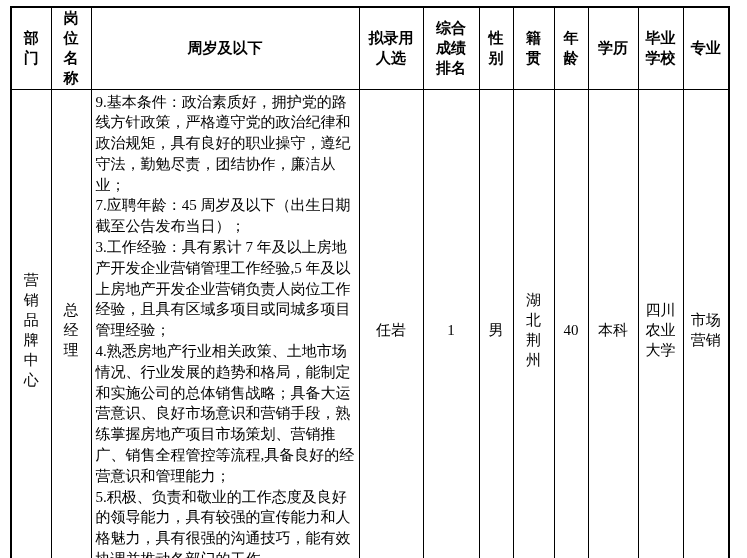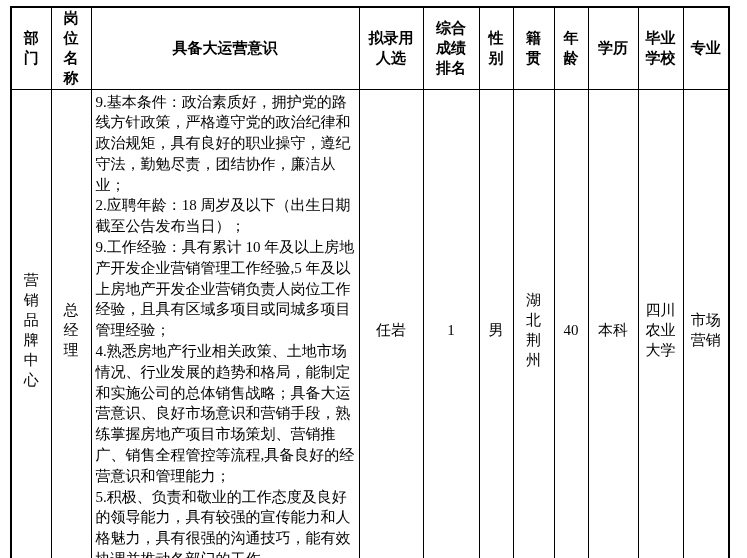--- a/index.html
+++ b/index.html
@@ -75,21 +75,21 @@
         <col class="c11">
     </colgroup>
     <thead>
       <tr>
         <th>部
 门</th>
         <th>岗
 位
 名
 称</th>
-        <th>具备大运营意识</th>
+        <th>周岁及以下</th>
         <th>拟录用
 人选</th>
         <th>综合
 成绩
 排名</th>
         <th>性
 别</th>
         <th>籍
 贯</th>
         <th>年
@@ -106,22 +106,22 @@
 销
 品
 牌
 中
 心</td>
         <td>总
 经
 理</td>
         <td class="req">
           <div class="para">9.基本条件：政治素质好，拥护党的路线方针政策，严格遵守党的政治纪律和政治规矩，具有良好的职业操守，遵纪守法，勤勉尽责，团结协作，廉洁从业；</div>
-          <div class="para">2.应聘年龄：18 周岁及以下（出生日期截至公告发布当日）；</div>
-          <div class="para">9.工作经验：具有累计 10 年及以上房地产开发企业营销管理工作经验,5 年及以上房地产开发企业营销负责人岗位工作经验，且具有区域多项目或同城多项目管理经验；</div>
+          <div class="para">7.应聘年龄：45 周岁及以下（出生日期截至公告发布当日）；</div>
+          <div class="para">3.工作经验：具有累计 7 年及以上房地产开发企业营销管理工作经验,5 年及以上房地产开发企业营销负责人岗位工作经验，且具有区域多项目或同城多项目管理经验；</div>
           <div class="para">4.熟悉房地产行业相关政策、土地市场情况、行业发展的趋势和格局，能制定和实施公司的总体销售战略；具备大运营意识、良好市场意识和营销手段，熟练掌握房地产项目市场策划、营销推广、销售全程管控等流程,具备良好的经营意识和管理能力；</div>
           <div class="para">5.积极、负责和敬业的工作态度及良好的领导能力，具有较强的宣传能力和人格魅力，具有很强的沟通技巧，能有效协调并推动各部门的工作。</div>
         </td>
         <td>任岩</td>
         <td>1</td>
         <td>男</td>
         <td>湖
 北
 荆
 州</td>

